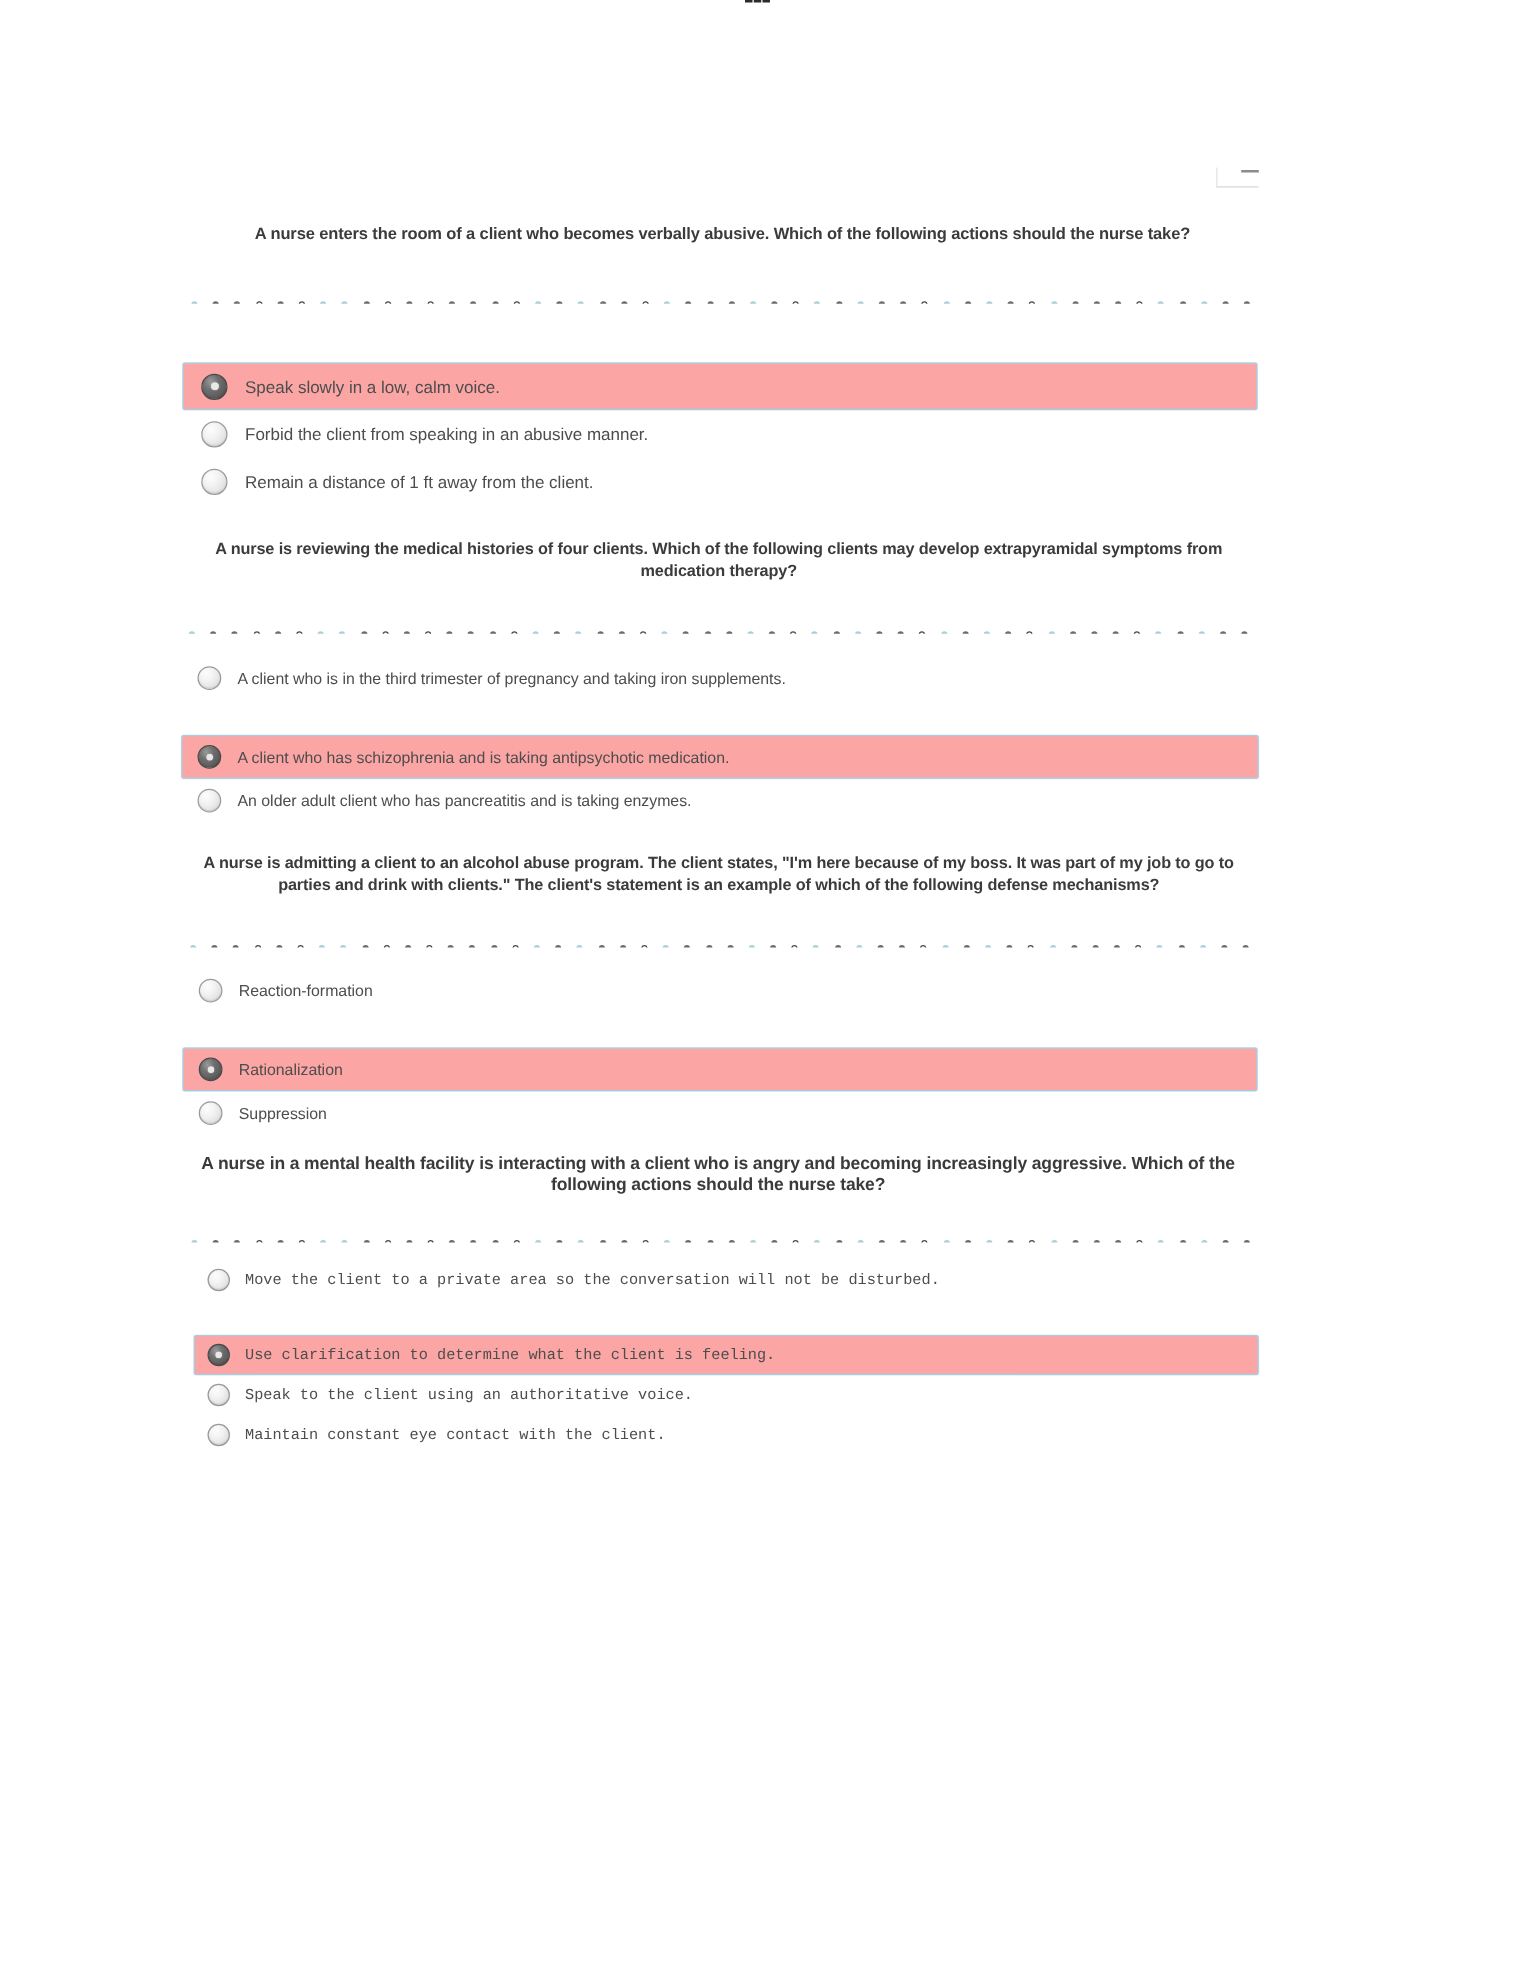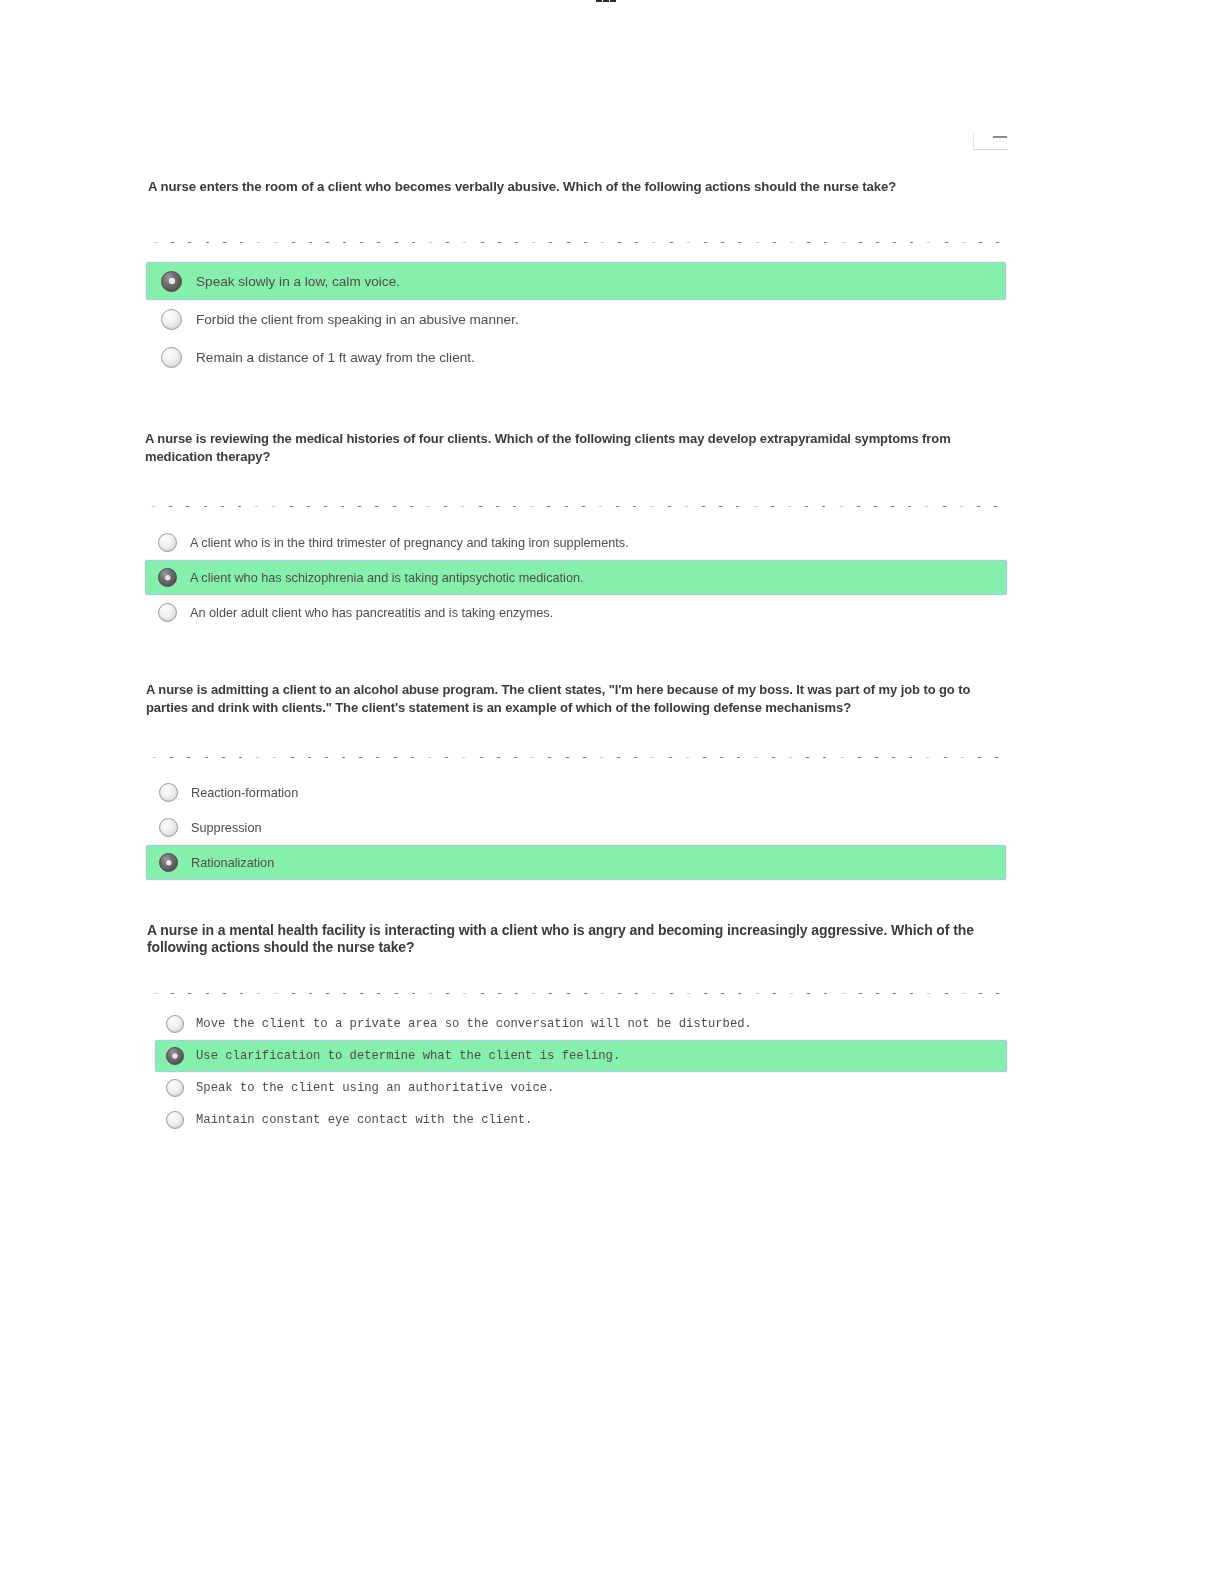--- a/index.html
+++ b/index.html
@@ -43,20 +43,21 @@
     top: 2px;
     right: 0px;
     width: 14px;
     height: 0;
     border-top: 2px solid #8b8b8b;
   }
 
   .page {
     position: absolute;
     inset: 0;
+    text-align: center;
   }
 
   .question-block {
     position: absolute;
     left: 0;
     right: 0;
   }
 
   .q-text {
     position: absolute;
@@ -94,22 +95,23 @@
   .option-row {
     position: relative;
     display: flex;
     align-items: center;
     box-sizing: border-box;
     border: 1px solid transparent;
     border-radius: 2px;
   }
   .option-row.selected {
     border: 1px solid #a8cbe0;
-    background: #86efac;
+    background: #fca5a5;
     box-shadow: 0 0 0 0.5px rgba(168,203,224,0.35);
+    margin-top: 28px;
   }
 
   .radio {
     flex: 0 0 auto;
     border-radius: 50%;
     position: relative;
     box-sizing: border-box;
     border: 1px solid #9a9a9a;
     background: radial-gradient(ellipse at 35% 28%, #fdfdfd 0%, #f2f2f2 38%, #d6d6d6 100%);
     box-shadow: inset 0 -1px 1px rgba(0,0,0,0.10);
@@ -220,27 +222,27 @@
   </div>
 
   <div class="question-block" id="q3">
     <div class="q-text">A nurse is admitting a client to an alcohol abuse program. The client states, "I'm here because of my boss. It was part of my job to go to parties and drink with clients." The client's statement is an example of which of the following defense mechanisms?</div>
     <div class="dot-divider"><i class="d1"></i><i class="d2"></i><i class="d2"></i><i class="d3"></i><i class="d2"></i><i class="d3"></i><i class="d1"></i><i class="d1"></i><i class="d2"></i><i class="d3"></i><i class="d2"></i><i class="d3"></i><i class="d2"></i><i class="d2"></i><i class="d2"></i><i class="d3"></i><i class="d1"></i><i class="d2"></i><i class="d1"></i><i class="d2"></i><i class="d2"></i><i class="d3"></i><i class="d1"></i><i class="d2"></i><i class="d2"></i><i class="d2"></i><i class="d1"></i><i class="d2"></i><i class="d3"></i><i class="d1"></i><i class="d2"></i><i class="d1"></i><i class="d2"></i><i class="d2"></i><i class="d3"></i><i class="d1"></i><i class="d2"></i><i class="d1"></i><i class="d2"></i><i class="d3"></i><i class="d1"></i><i class="d2"></i><i class="d2"></i><i class="d2"></i><i class="d3"></i><i class="d1"></i><i class="d2"></i><i class="d1"></i><i class="d2"></i><i class="d2"></i></div>
     <div class="options">
       <div class="option-row">
         <span class="radio"></span>
         <span class="opt-label">Reaction-formation</span>
       </div>
+      <div class="option-row selected">
+        <span class="radio"></span>
+        <span class="opt-label">Rationalization</span>
+      </div>
       <div class="option-row">
         <span class="radio"></span>
         <span class="opt-label">Suppression</span>
-      </div>
-      <div class="option-row selected">
-        <span class="radio"></span>
-        <span class="opt-label">Rationalization</span>
       </div>
     </div>
   </div>
 
   <div class="question-block" id="q4">
     <div class="q-text">A nurse in a mental health facility is interacting with a client who is angry and becoming increasingly aggressive. Which of the following actions should the nurse take?</div>
     <div class="dot-divider"><i class="d1"></i><i class="d2"></i><i class="d2"></i><i class="d3"></i><i class="d2"></i><i class="d3"></i><i class="d1"></i><i class="d1"></i><i class="d2"></i><i class="d3"></i><i class="d2"></i><i class="d3"></i><i class="d2"></i><i class="d2"></i><i class="d2"></i><i class="d3"></i><i class="d1"></i><i class="d2"></i><i class="d1"></i><i class="d2"></i><i class="d2"></i><i class="d3"></i><i class="d1"></i><i class="d2"></i><i class="d2"></i><i class="d2"></i><i class="d1"></i><i class="d2"></i><i class="d3"></i><i class="d1"></i><i class="d2"></i><i class="d1"></i><i class="d2"></i><i class="d2"></i><i class="d3"></i><i class="d1"></i><i class="d2"></i><i class="d1"></i><i class="d2"></i><i class="d3"></i><i class="d1"></i><i class="d2"></i><i class="d2"></i><i class="d2"></i><i class="d3"></i><i class="d1"></i><i class="d2"></i><i class="d1"></i><i class="d2"></i><i class="d2"></i></div>
     <div class="options">
       <div class="option-row">
         <span class="radio"></span>

